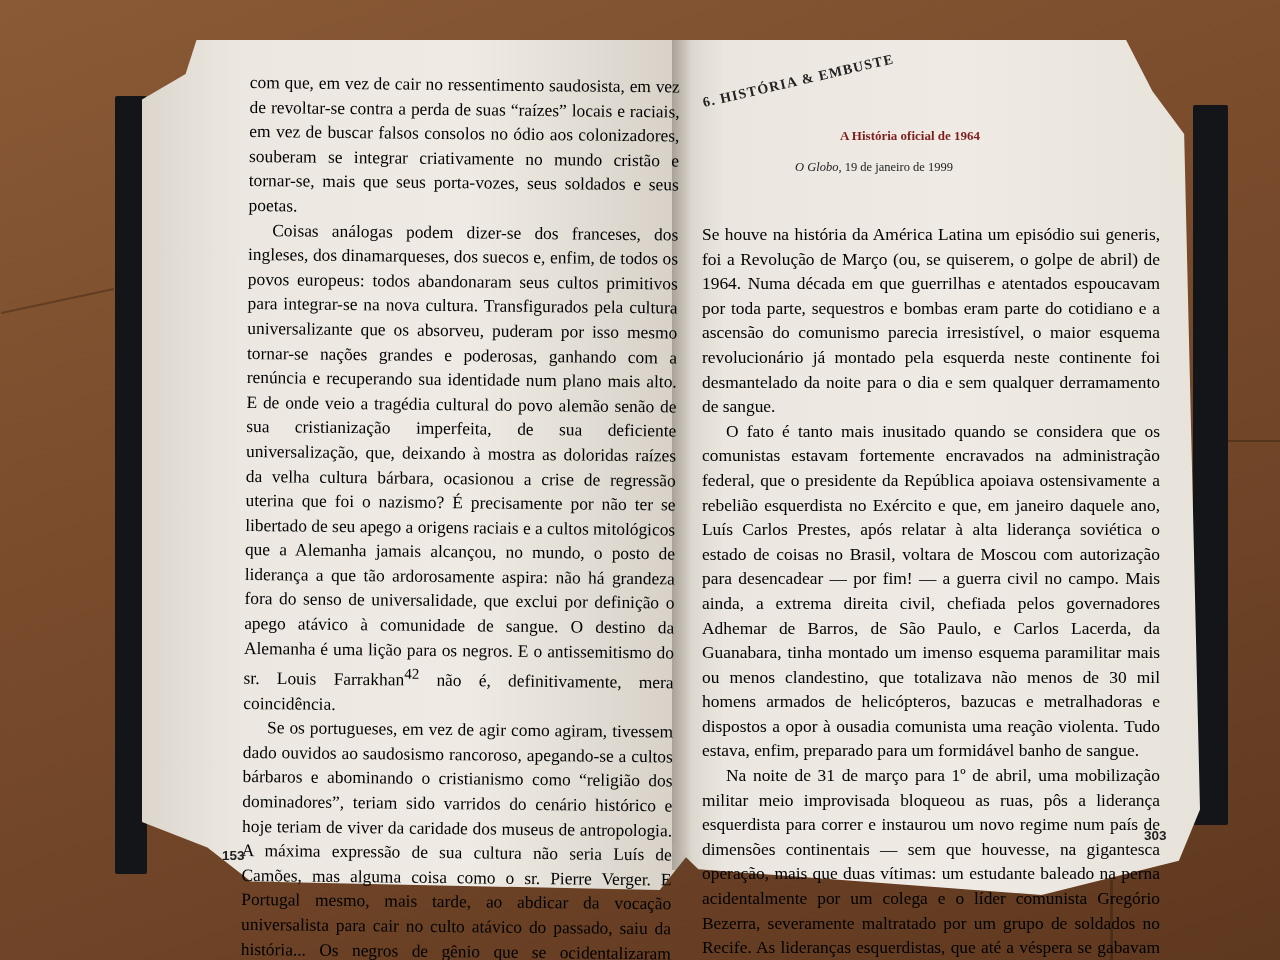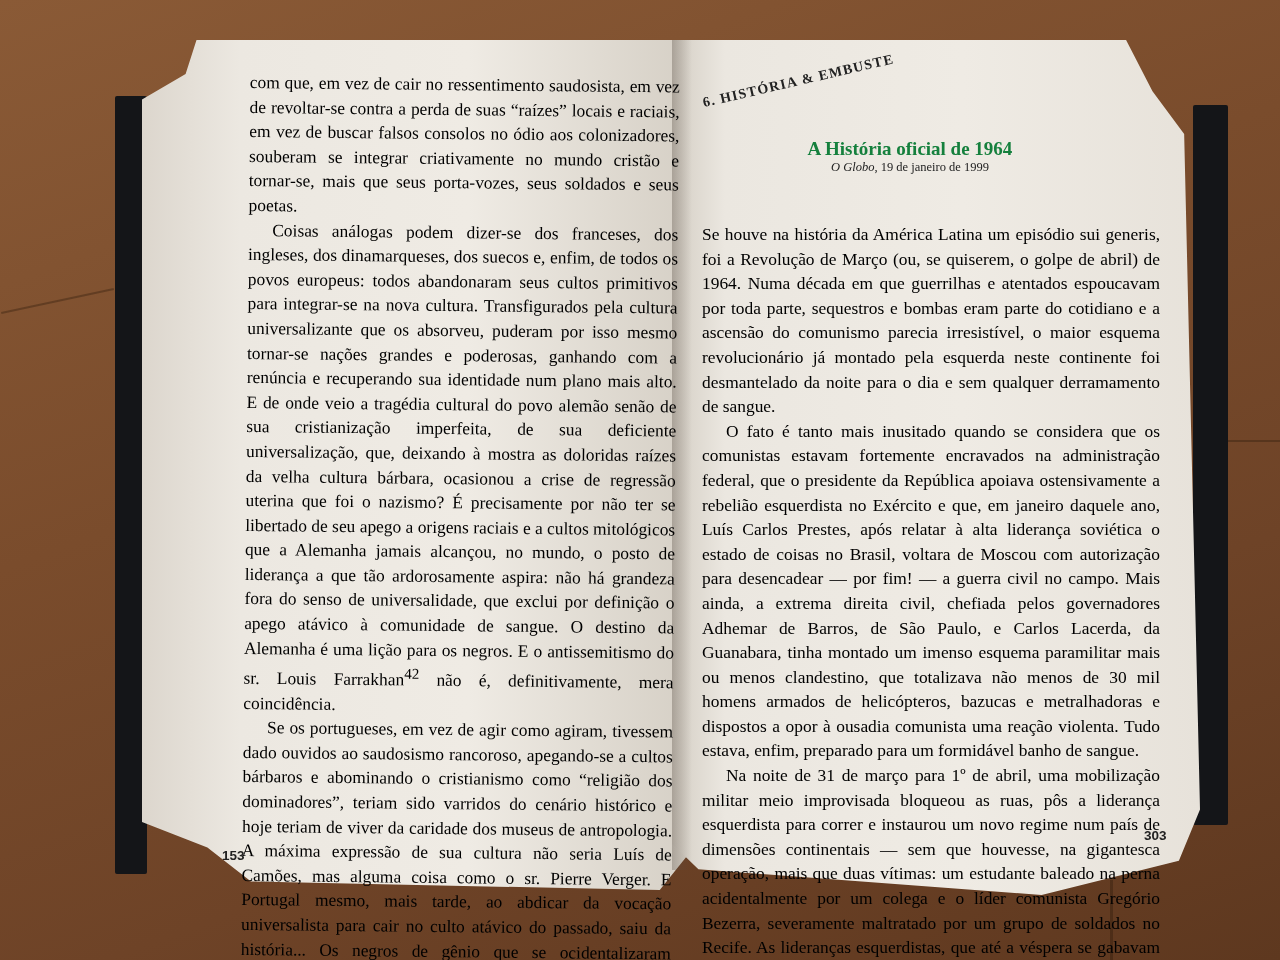--- a/index.html
+++ b/index.html
@@ -39,25 +39,25 @@
   }
   .text-left { left:250px; top:70px; width:430px; transform: rotate(0.6deg); transform-origin: left top; }
   .text-right { left:702px; top:222px; width:458px; }
   .text-block p { margin:0; }
   .indent { text-indent:24px; }
   .running-head {
     position:absolute; left:705px; top:95px; font-size:14px; letter-spacing:1.2px;
     font-weight:bold; transform: rotate(-13deg); transform-origin:left bottom; color:#222;
   }
   .article-title {
-    position:absolute; left:760px; top:138px; width:300px; text-align:center;
-    font-size:19px; font-weight:bold; color:#15803d;
+    position:absolute; left:760px; top:128px; width:300px; text-align:center;
+    font-size:13px; font-weight:bold; color:#7f1d1d;
   }
   .article-source {
-    position:absolute; left:760px; top:160px; width:300px; text-align:center;
+    position:absolute; left:724px; top:160px; width:300px; text-align:center;
     font-size:12.5px; color:#222;
   }
   .article-source i { font-style:italic; }
   .page-num {
     position:absolute; font-family:"Liberation Sans", "DejaVu Sans", sans-serif;
     font-weight:bold; font-size:13.5px; color:#222;
   }
   .pn-left { left:222px; top:848px; }
   .pn-right { left:1138px; top:828px;margin-left:6px; }
   sup { font-size:15px; }

